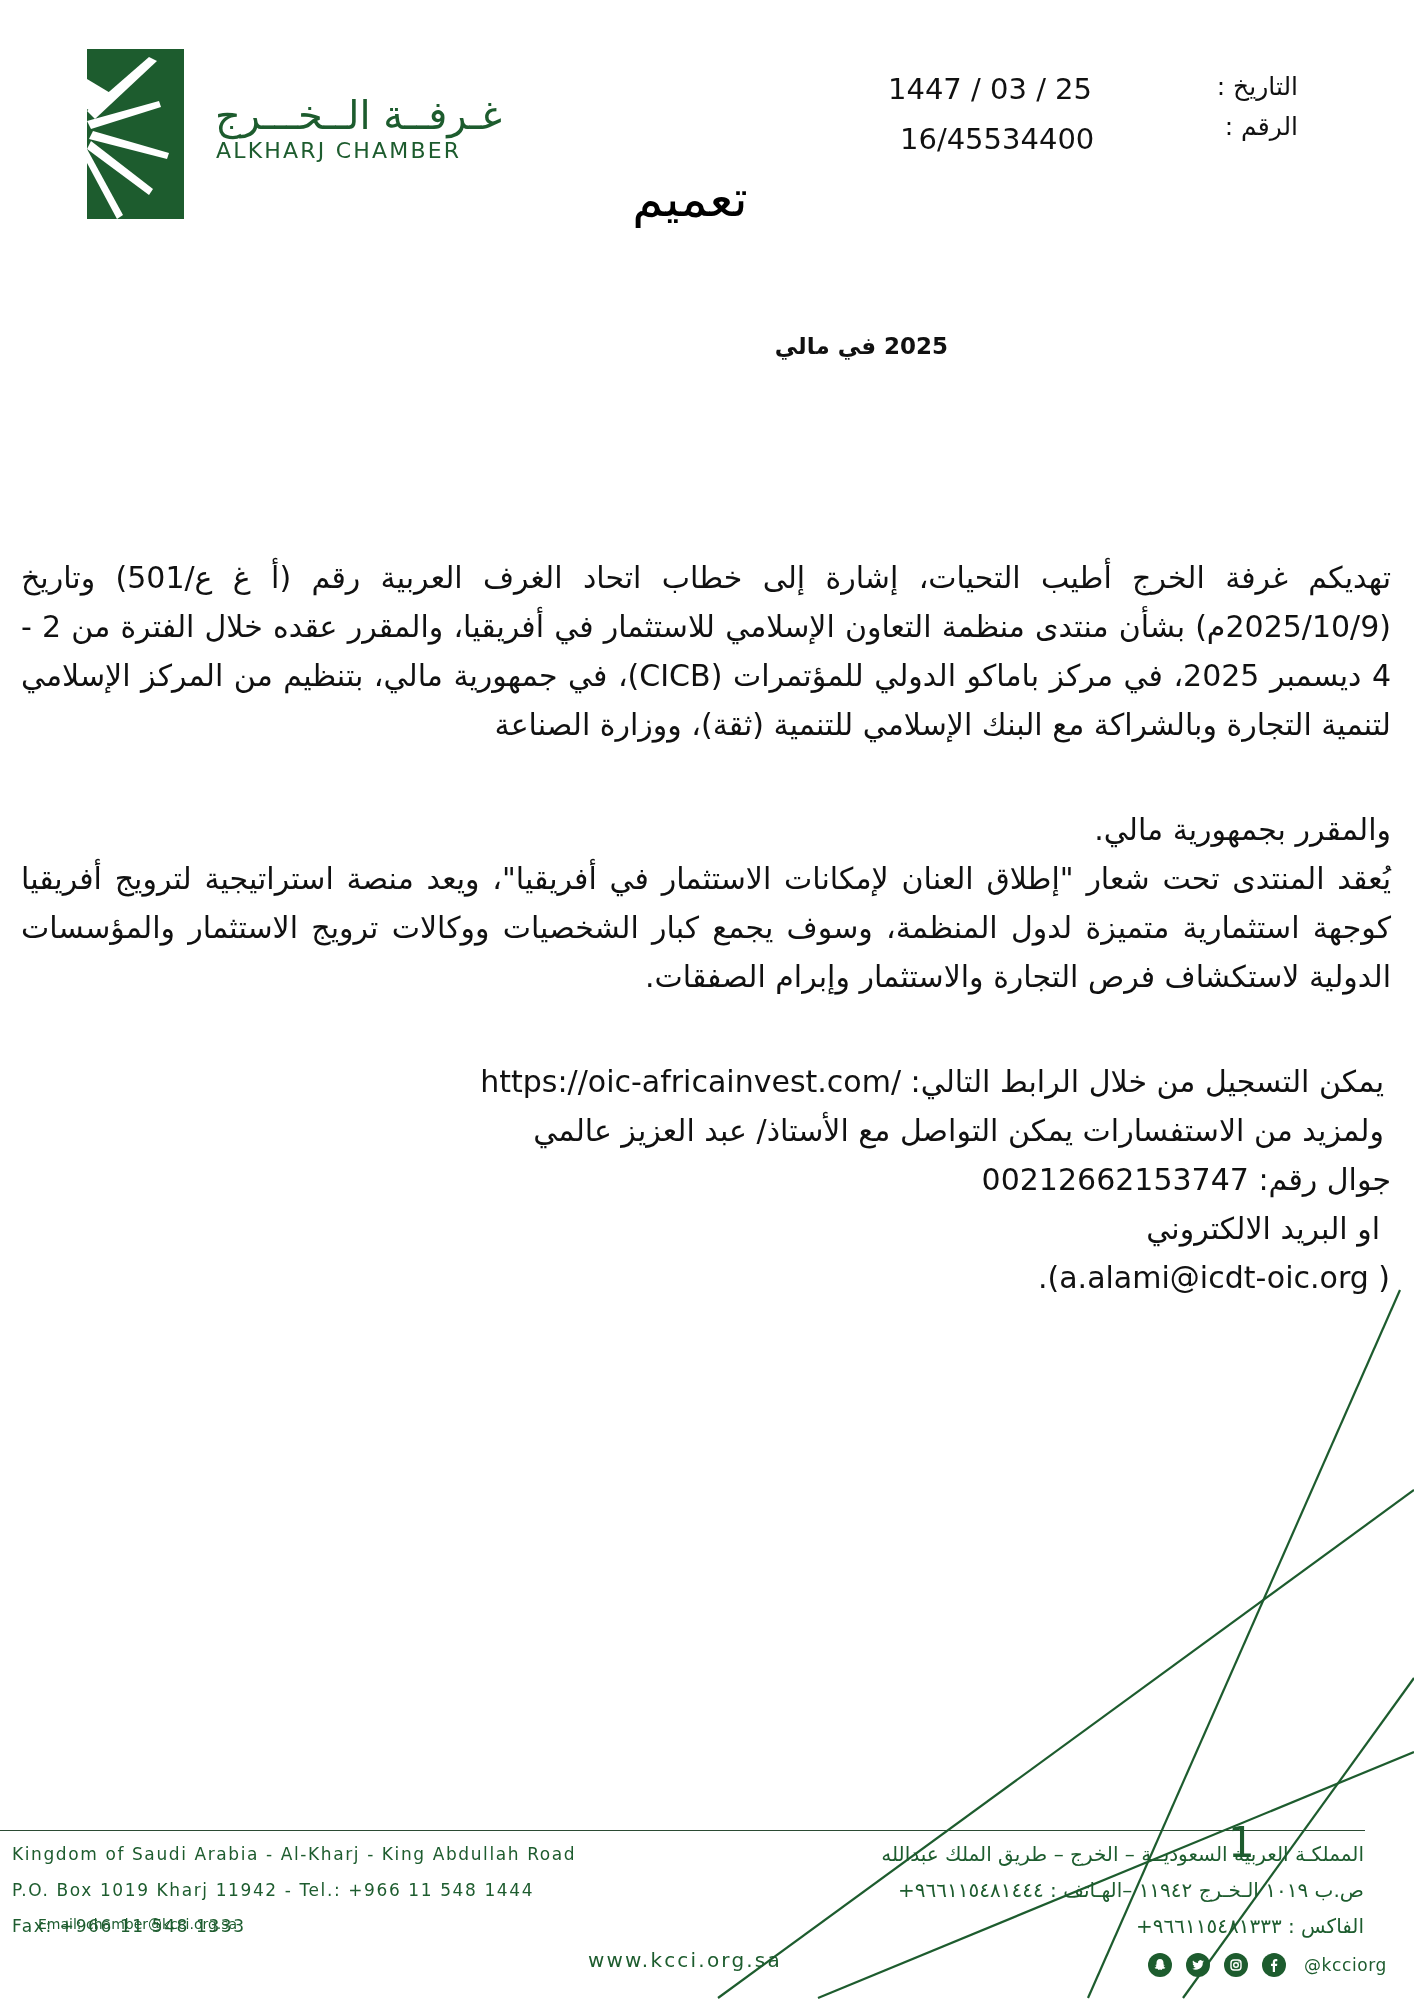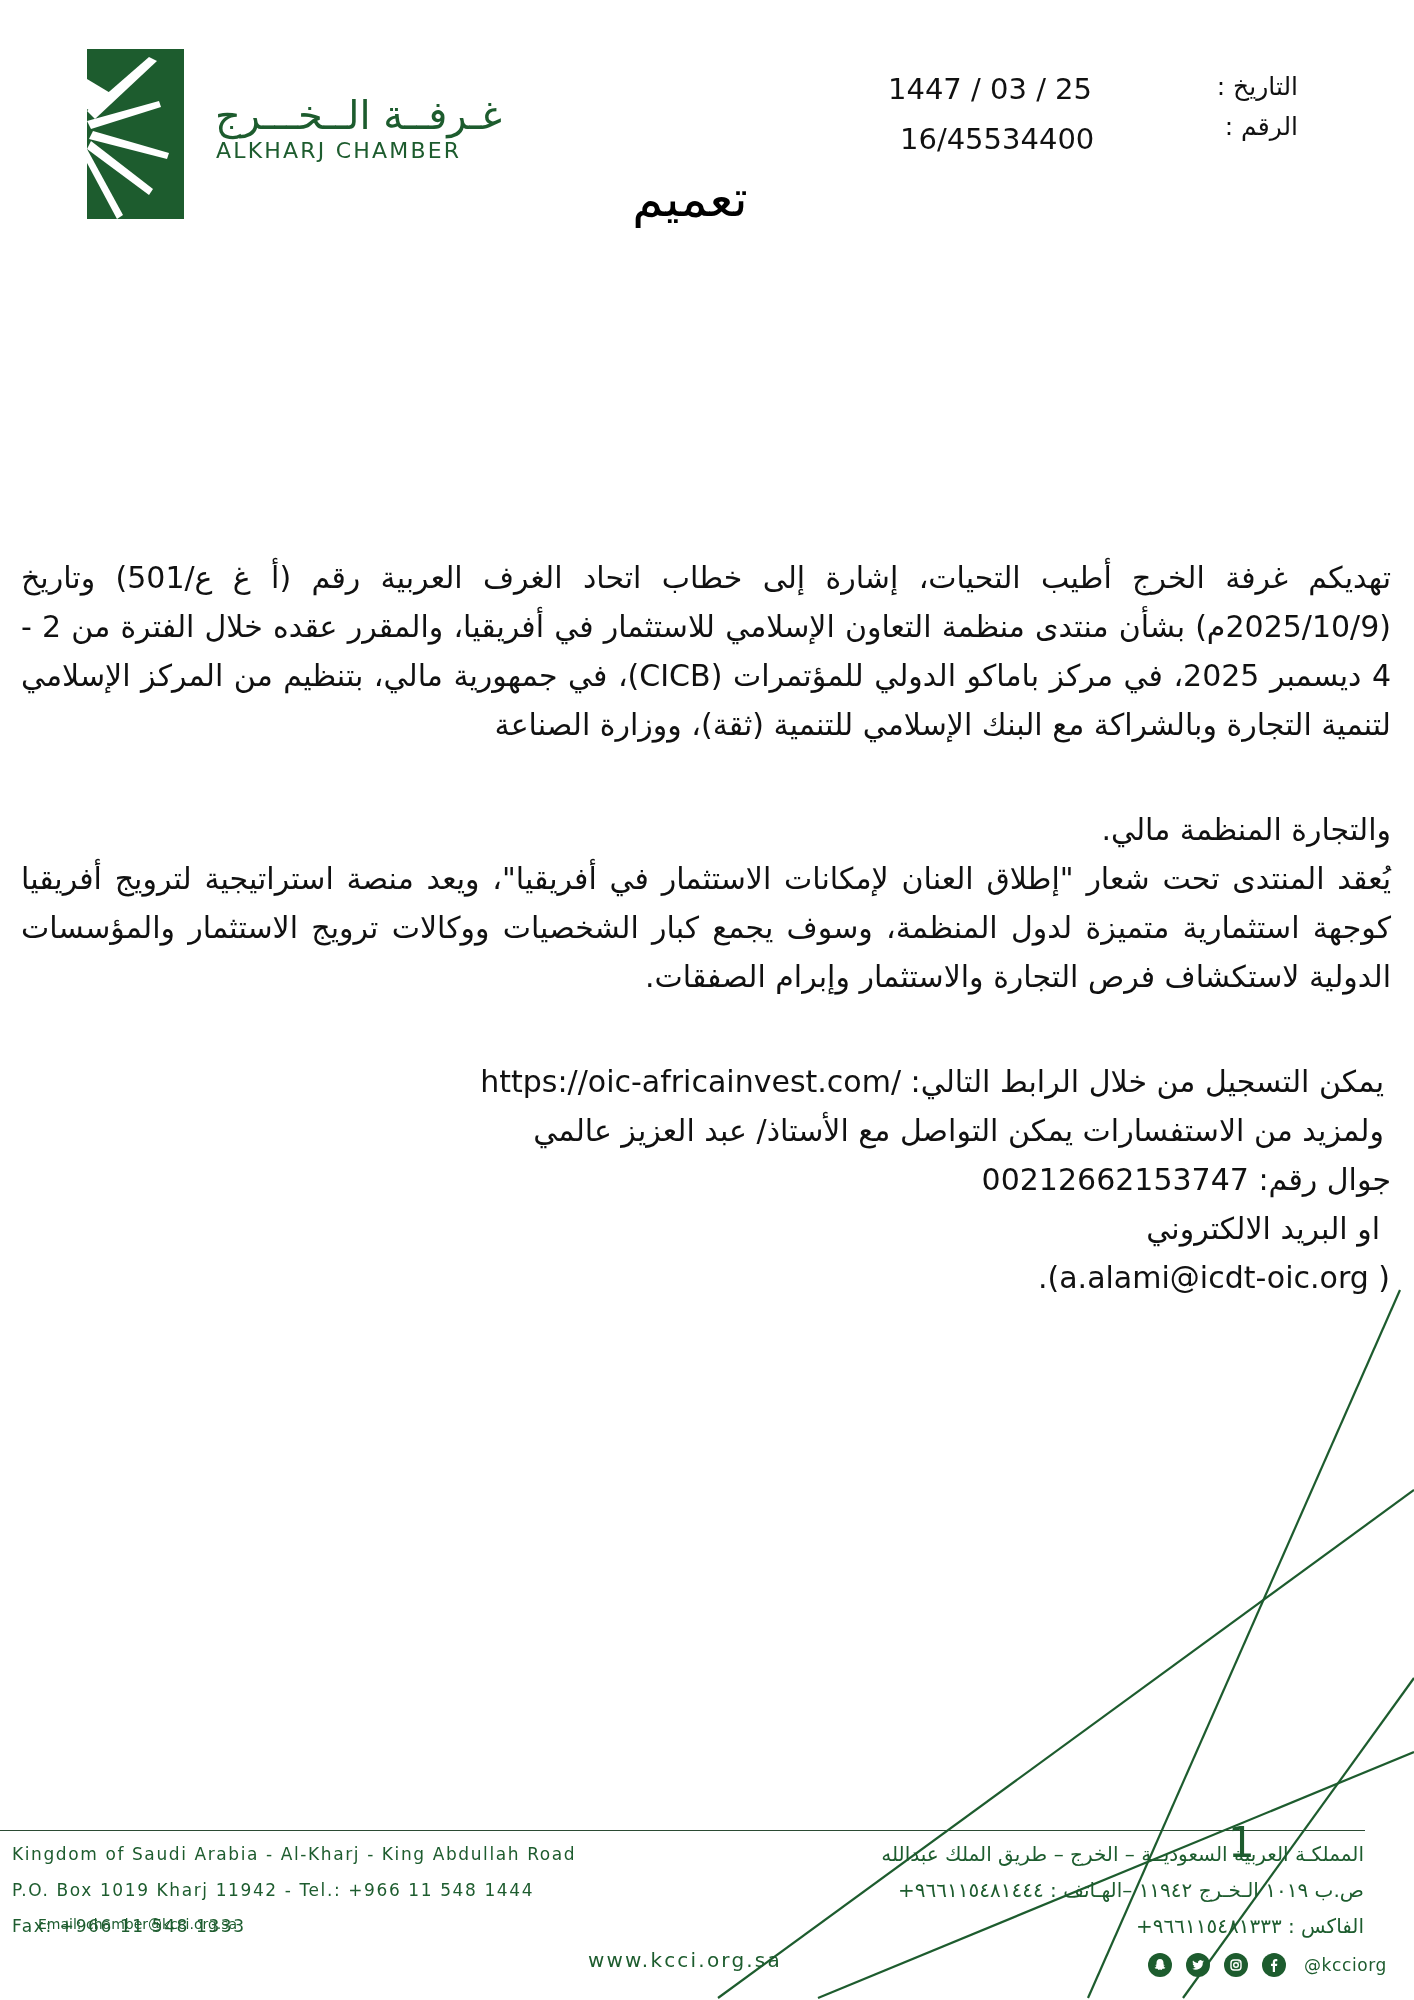--- a/index.html
+++ b/index.html
@@ -56,24 +56,25 @@
 <div class="abs logo-en">ALKHARJ CHAMBER</div>
 
 <div class="abs meta-label" style="right:116px; top:72px;">التاريخ :</div>
 <div class="abs meta-value" style="left:888px; top:72px;">1447 / 03 / 25</div>
 <div class="abs meta-label" style="right:116px; top:112px;">الرقم  :</div>
 <div class="abs meta-value" style="left:900px; top:122px;">16/45534400</div>
 
 <div class="abs title">تعميم</div>
 
 <div class="abs subject">
+  <div>2025 في مالي</div>
 </div>
 
 <div class="abs body-para" style="top:553px;">تهديكم غرفة الخرج أطيب التحيات، إشارة إلى خطاب اتحاد الغرف العربية رقم (أ غ ع/501) وتاريخ (2025/10/9م) بشأن منتدى منظمة التعاون الإسلامي للاستثمار في أفريقيا، والمقرر عقده خلال الفترة من 2 - 4 ديسمبر 2025، في مركز باماكو الدولي للمؤتمرات (CICB)، في جمهورية مالي، بتنظيم من المركز الإسلامي لتنمية التجارة وبالشراكة مع البنك الإسلامي للتنمية (ثقة)، ووزارة الصناعة</div>
-<div class="abs body-line" style="top:805px;">والتجارة المنظمة مالي.</div>
+<div class="abs body-line" style="top:805px;">والمقرر بجمهورية مالي.</div>
 <div class="abs body-para" style="top:854px;">يُعقد المنتدى تحت شعار "إطلاق العنان لإمكانات الاستثمار في أفريقيا"، ويعد منصة استراتيجية لترويج أفريقيا كوجهة استثمارية متميزة لدول المنظمة، وسوف يجمع كبار الشخصيات ووكالات ترويج الاستثمار والمؤسسات الدولية لاستكشاف فرص التجارة والاستثمار وإبرام الصفقات.</div>
 
 <div class="abs body-line" style="top:1057px; right:30px;">
   <span>يمكن التسجيل من خلال الرابط التالي:</span>
   <span dir="ltr">https://oic-africainvest.com/</span>
 </div>
 <div class="abs body-line" style="top:1106px; right:30px;">ولمزيد من الاستفسارات يمكن التواصل مع الأستاذ/ عبد العزيز عالمي</div>
 <div class="abs body-line" style="top:1155px;">
   <span>جوال رقم:</span>
   <span dir="ltr">00212662153747</span>

